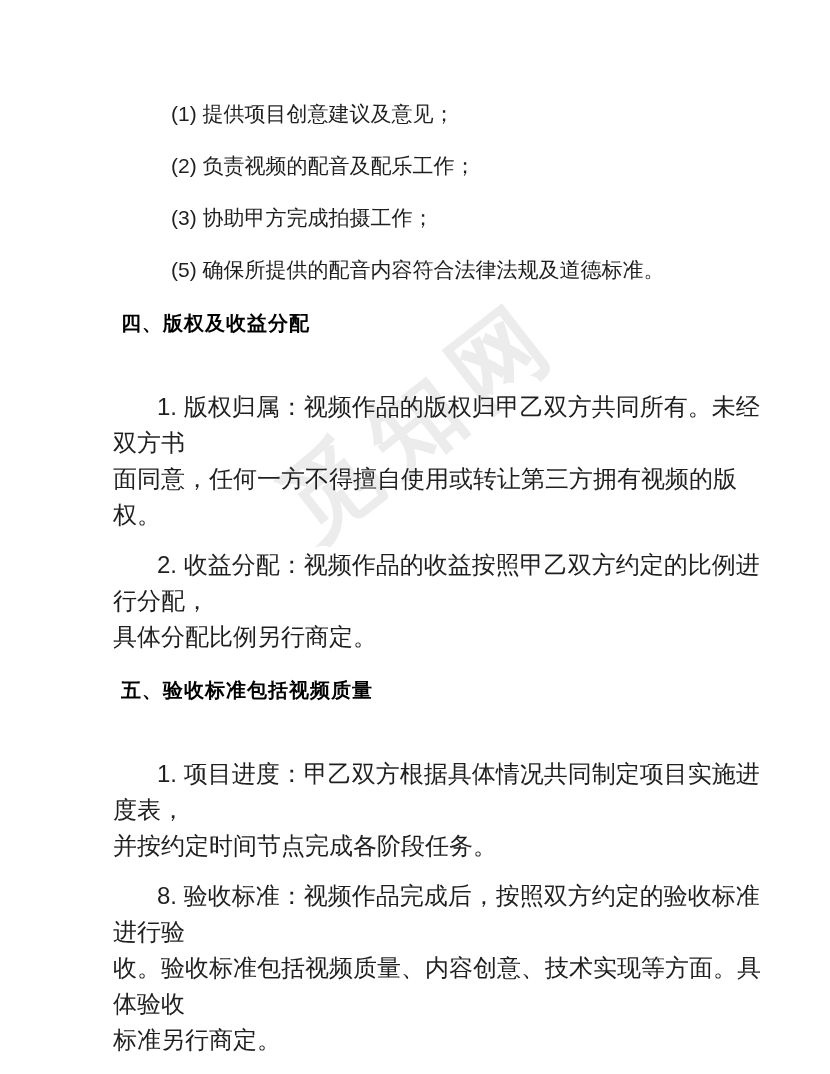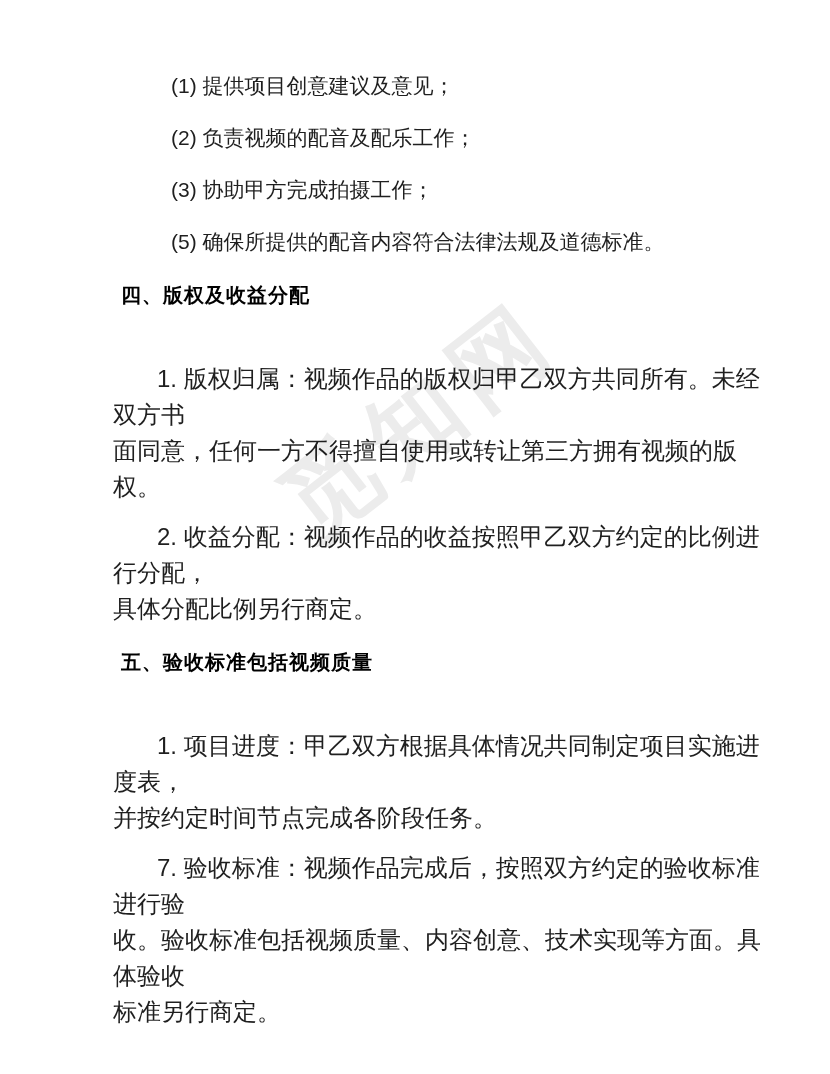--- a/index.html
+++ b/index.html
@@ -27,21 +27,21 @@
     color: #ececec;
     letter-spacing: 14px;
     white-space: nowrap;
     z-index: 0;
     user-select: none;
     pointer-events: none;
   }
   .doc {
     position: relative;
     z-index: 1;
-    padding: 68px 50px 0 113px;
+    padding: 96px 50px 0 113px;
     color: #1f1f1f;
   }
   .items {
     list-style: none;
     margin: 0;
     padding: 0 0 0 58px;
   }
   .items li {
     font-size: 21px;
     line-height: 36px;
@@ -86,18 +86,18 @@
 面同意，任何一方不得擅自使用或转让第三方拥有视频的版权。</p>
 
     <p class="para">2. 收益分配：视频作品的收益按照甲乙双方约定的比例进行分配，
 具体分配比例另行商定。</p>
 
     <h2 class="sec">五、验收标准包括视频质量</h2>
 
     <p class="para">1. 项目进度：甲乙双方根据具体情况共同制定项目实施进度表，
 并按约定时间节点完成各阶段任务。</p>
 
-    <p class="para">7. 验收标准：视频作品完成后，按照双方约定的验收标准进行验
+    <p class="para">8. 验收标准：视频作品完成后，按照双方约定的验收标准进行验
 收。验收标准包括视频质量、内容创意、技术实现等方面。具体验收
 标准另行商定。</p>
 
   </div>
 </div>
 
 </body></html>

